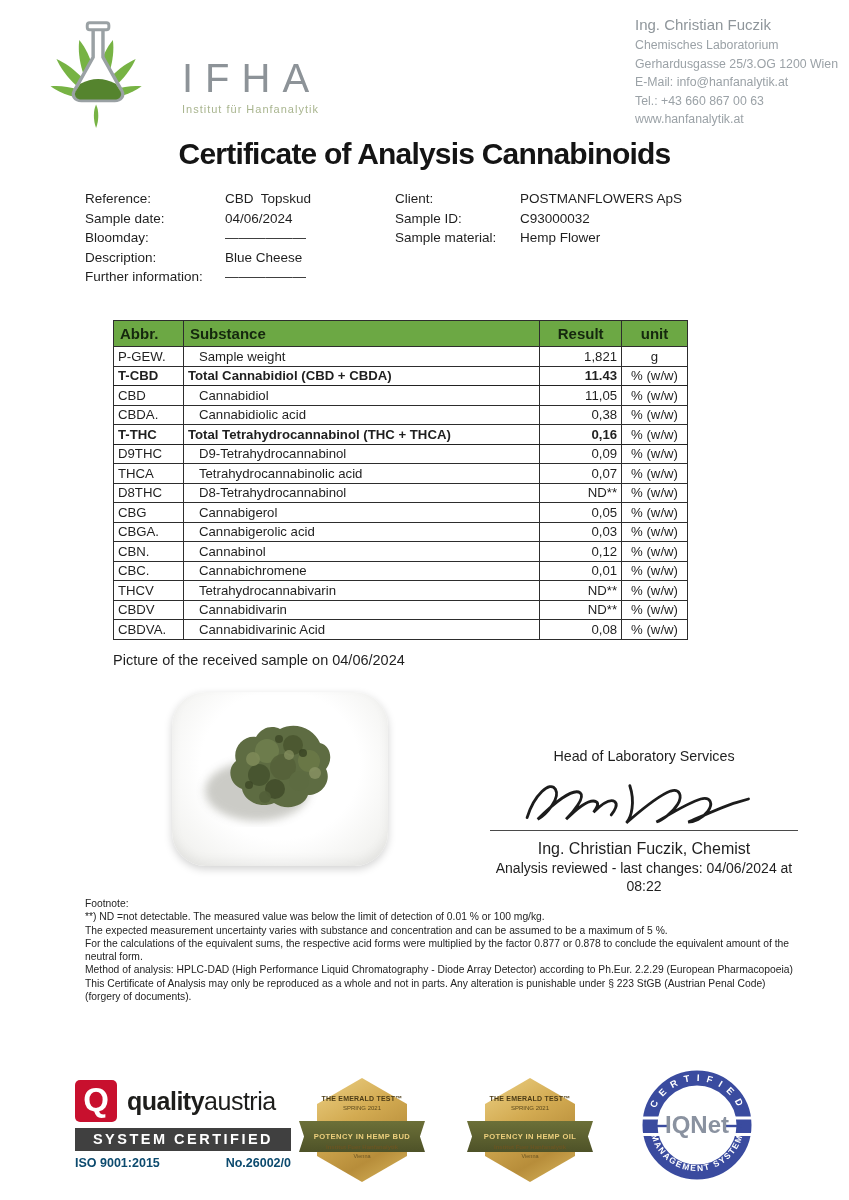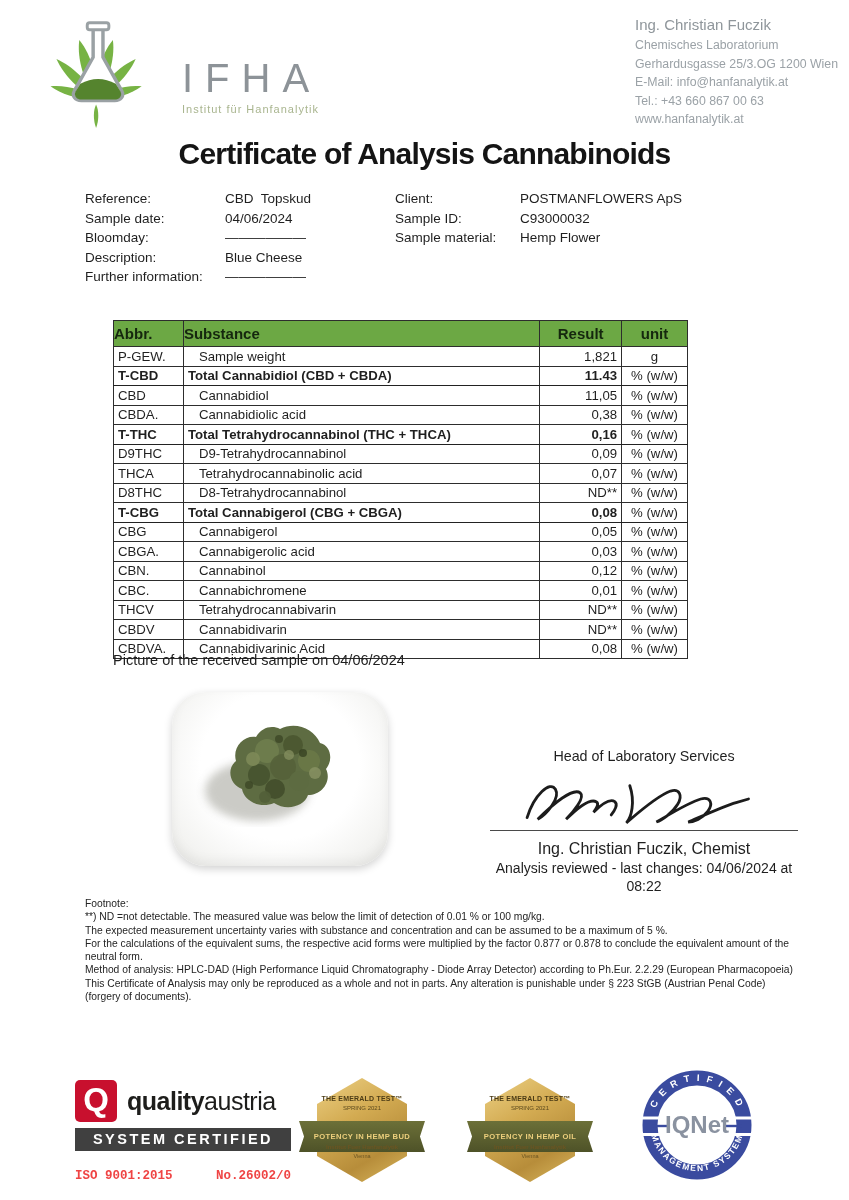--- a/index.html
+++ b/index.html
@@ -26,21 +26,21 @@
   .info-col.right { left:395px; }
   .info-row { display:flex; line-height:19.6px; }
   .info-col.left .info-label { width:140px; }
   .info-col.right .info-label { width:125px; }
   .info-value { white-space:pre; }
   
   table.results { position:absolute; left:113px; top:320px; width:575px;
     border-collapse:collapse; border:1.5px solid #222; }
   table.results th, table.results td { border:1px solid #2d2d2d; }
   table.results th { background:#6CA844; color:#15270e; font-size:15px;
-    font-weight:600; height:26px; text-align:left; padding-left:0; }
+    font-weight:600; height:26px; text-align:left; padding-left:6px; }
   table.results th.c { text-align:center; padding-left:0; }
   table.results td { font-size:13.2px; height:19.5px; padding:0 4px; }
   td.abbr { padding-left:5px; }
   td.substance { padding-left:8px; }
   tr.indent td.substance { padding-left:15px; }
   td.result { text-align:right; padding-right:18px; }
   td.unit { text-align:center; }
   .b { font-weight:700; }
   tr.total td { border-top:1.5px solid #222; border-bottom:1.5px solid #222; }
   
@@ -63,21 +63,21 @@
   
   .qa { position:absolute; left:75px; top:1080px; width:216px; }
   .qa-top { display:flex; align-items:center; }
   .qa-q { width:42px; height:42px; background:#C8102E; border-radius:5px;
     color:#fff; font-weight:700; font-size:33px; line-height:40px; text-align:center; }
   .qa-brand { font-size:25px; margin-left:10px; color:#1d1d1b; letter-spacing:-0.5px; }
   .qa-brand .bold { font-weight:700; }
   .qa-banner { margin-top:6px; background:#404040; color:#fff; text-align:center;
     font-weight:700; font-size:14.5px; letter-spacing:2.5px; padding:3px 0 4px; }
   .qa-iso { display:flex; justify-content:space-between; font-weight:700;
-    font-size:12.5px; margin-top:18px; color:#ef4444;font-family:Liberation Mono, monospace; }
+    font-size:12.5px; margin-top:5px; color:#0c4a6e; }
   .badge { position:absolute; top:1078px; width:130px; height:112px; }
   .badge.bud { left:297px; }
   .badge.oil { left:465px; }
   .hex { position:absolute; left:20px; top:0; width:90px; height:104px;
     clip-path:polygon(50% 0,100% 25%,100% 75%,50% 100%,0 75%,0 25%);
     background:linear-gradient(150deg,#ecd084 0%,#d3ab52 38%,#b78d3a 72%,#dab85f 100%); }
   .badge-t1 { position:absolute; top:17px; width:100%; text-align:center;
     font-size:7px; font-weight:700; color:#4c3c16; letter-spacing:0.2px; }
   .badge-t2 { position:absolute; top:27px; width:100%; text-align:center;
     font-size:6px; color:#5c4a1e; }
@@ -227,26 +227,20 @@
         <tr class="indent">
           <td class="abbr">THCA</td>
           <td class="substance">Tetrahydrocannabinolic acid</td>
           <td class="result">0,07</td>
           <td class="unit">% (w/w)</td>
         </tr>
         <tr class="indent">
           <td class="abbr">D8THC</td>
           <td class="substance">D8-Tetrahydrocannabinol</td>
           <td class="result">ND**</td>
-          <td class="unit">% (w/w)</td>
-        </tr>
-        <tr class="total">
-          <td class="abbr b">T-CBG</td>
-          <td class="substance b">Total Cannabigerol (CBG + CBGA)</td>
-          <td class="result b">0,08</td>
           <td class="unit">% (w/w)</td>
         </tr>
         <tr class="indent">
           <td class="abbr">CBG</td>
           <td class="substance">Cannabigerol</td>
           <td class="result">0,05</td>
           <td class="unit">% (w/w)</td>
         </tr>
         <tr class="indent">
           <td class="abbr">CBGA.</td>

